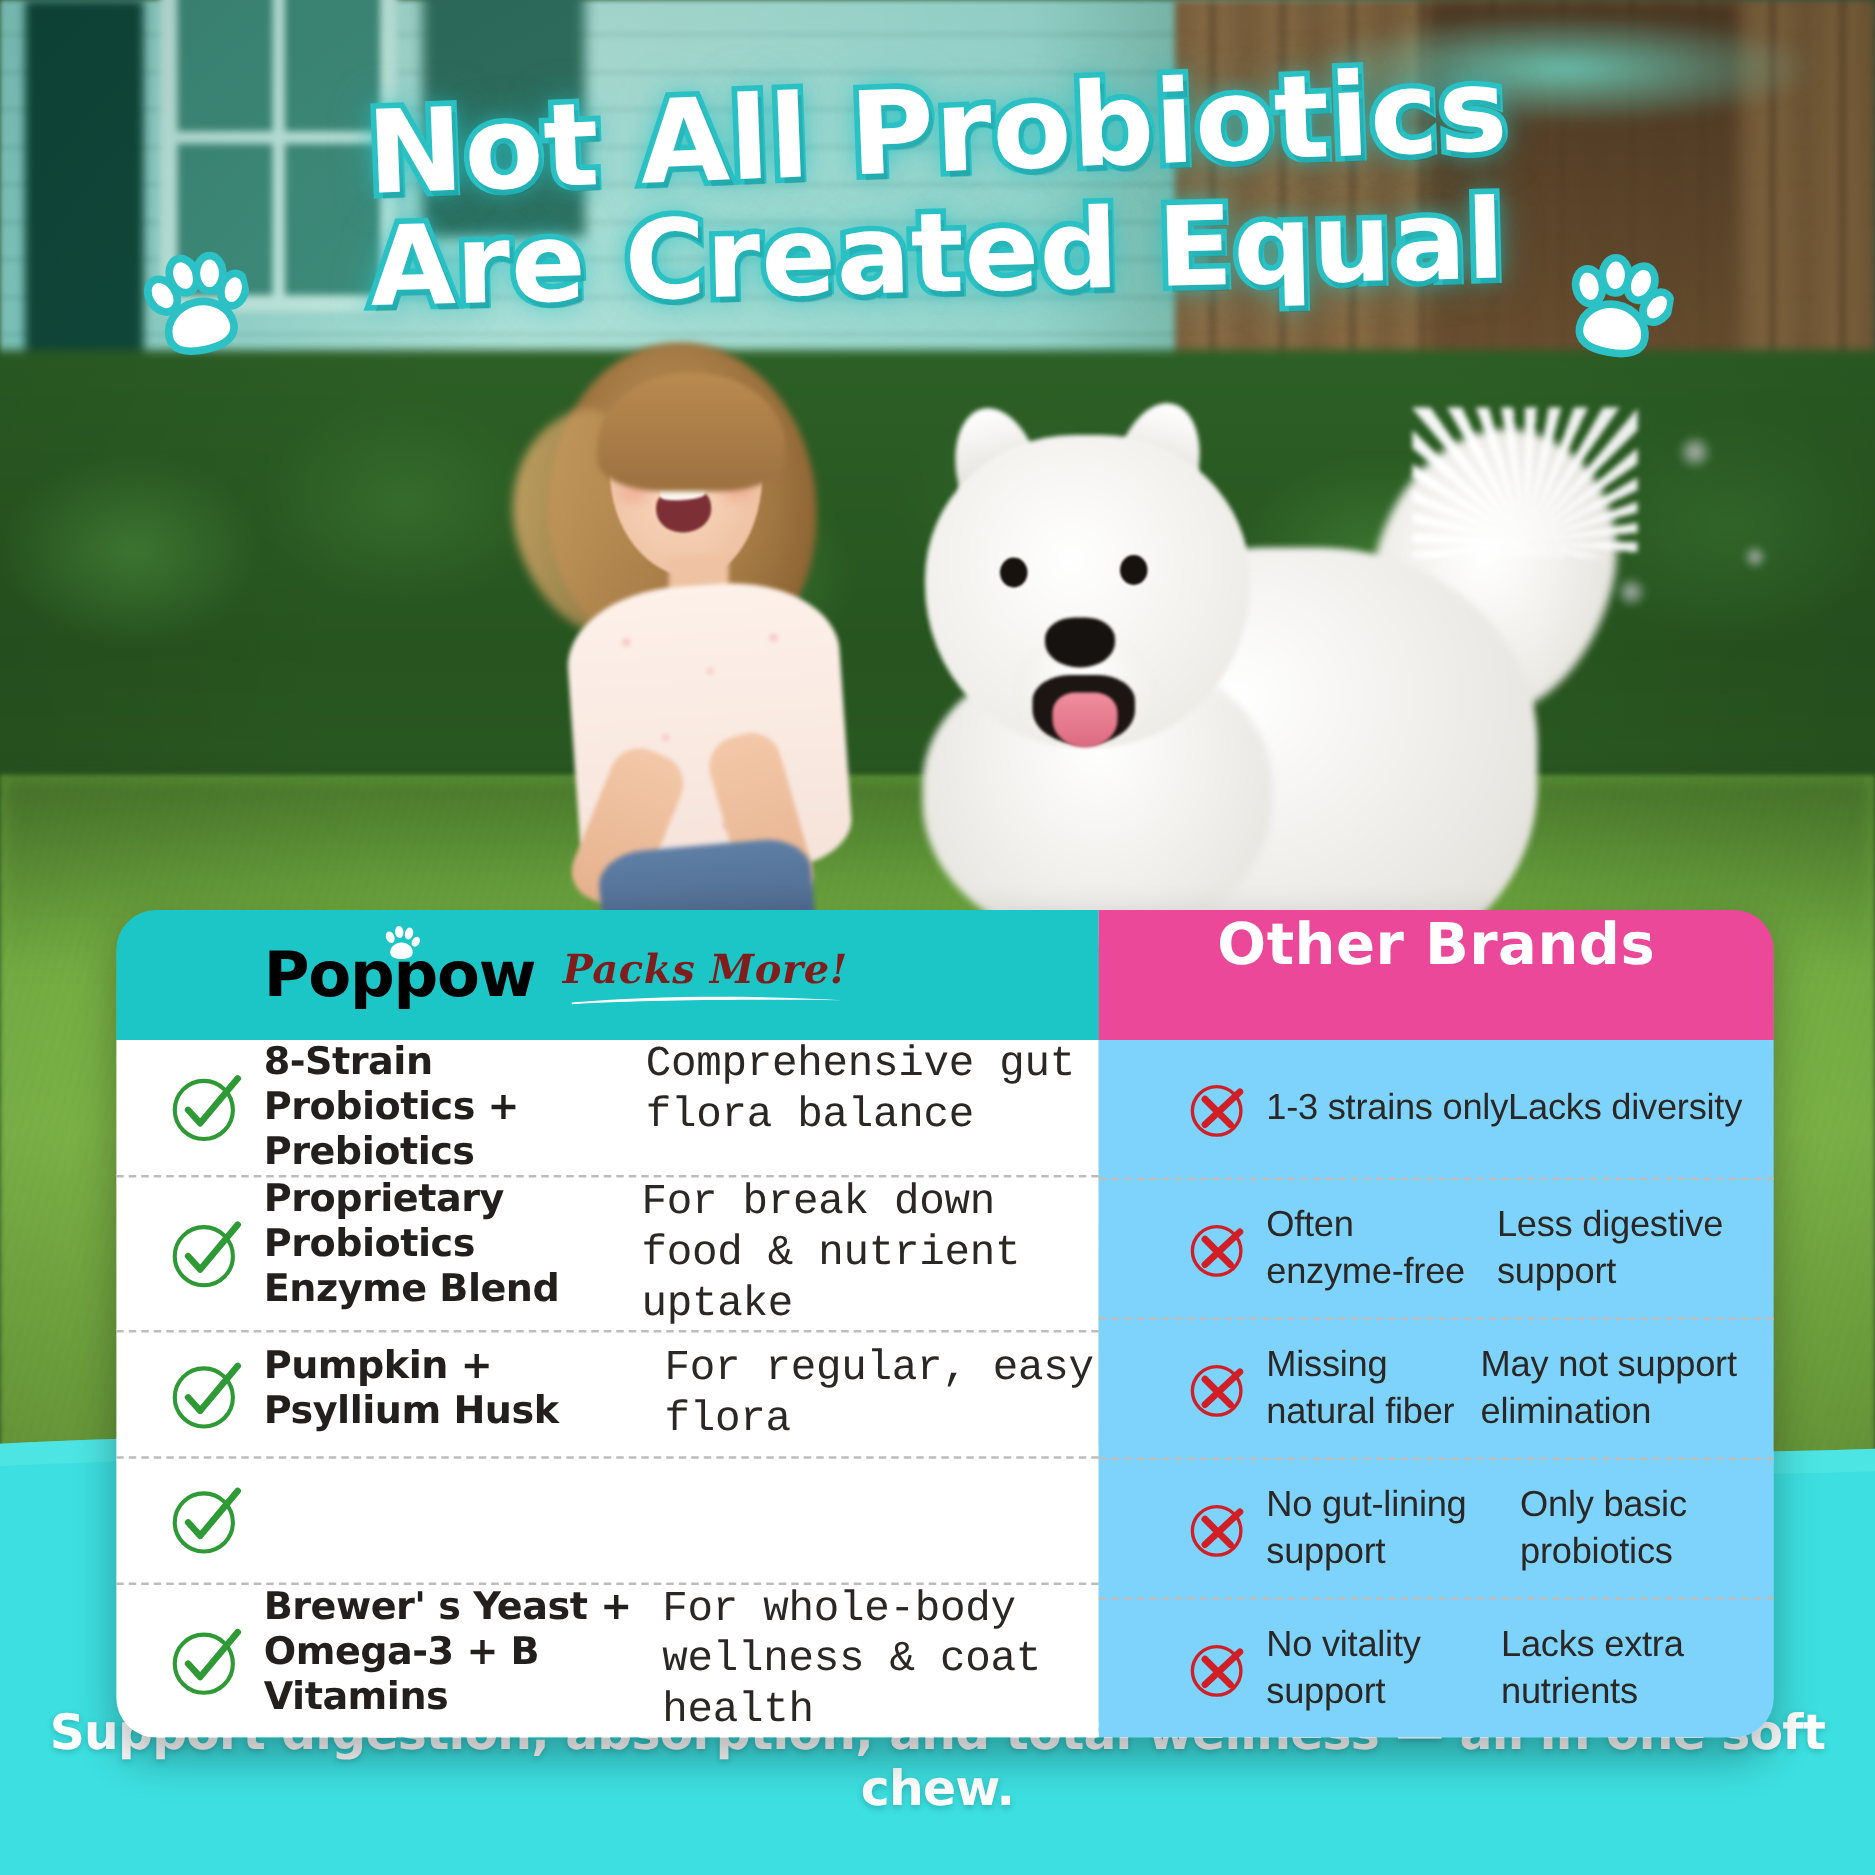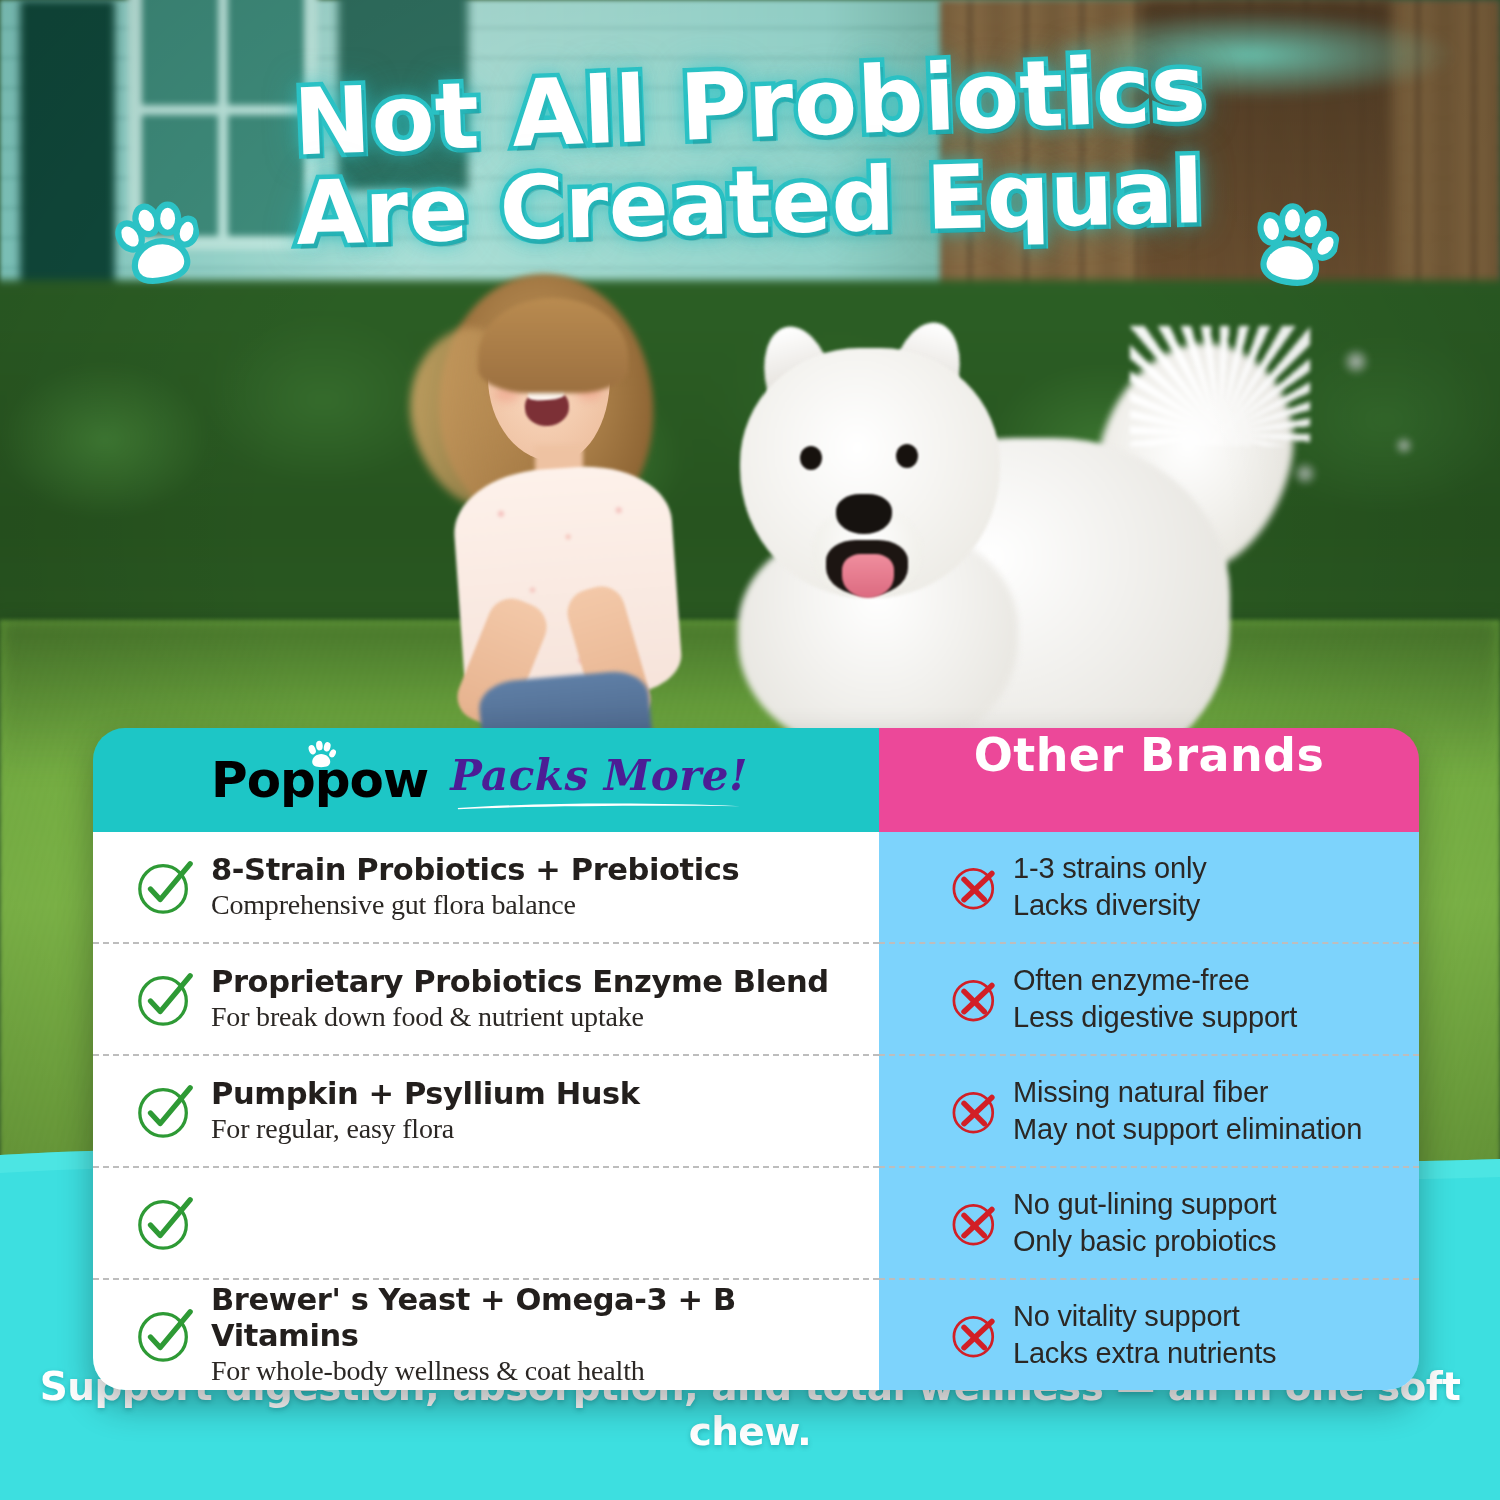--- a/index.html
+++ b/index.html
@@ -327,22 +327,22 @@
     position: absolute; left: 50%; top: -12px;
     transform: translateX(-46%);
     width: 30px; height: 30px;
     pointer-events: none;
   }
   .packs-wrap { position: relative; display: inline-block; padding-bottom: 10px; }
   .packs {
     font-family: "DejaVu Serif", serif;
     font-style: italic;
     font-weight: bold;
-    font-size: 42px;
-    color: #4c1d95;
+    font-size: 32px;
+    color: #7f1d1d;
     letter-spacing: .5px;
   }
   .packs-underline {
     position: absolute; left: 6px; bottom: 0; width: 96%; height: 9px;
   }
   .other-brands {
     font-family: "DejaVu Sans", sans-serif;
     font-weight: bold;
     font-size: 46px;
     color: #ffffff;
@@ -359,32 +359,32 @@
     align-items: center;
     border-bottom: 2px dashed #bdbdbd;
     padding-left: 26px;
   }
   .row:last-child { border-bottom: none; }
   .col-right .row { padding-left: 58px; }
 
   .icon-cell { flex: 0 0 92px; display: flex; align-items: center; justify-content: center; }
   .col-right .icon-cell { flex: 0 0 76px; }
 
-  .txt-cell { display: flex; flex-direction: column; justify-content: center; }
+  .txt-cell { display: flex; flex-direction: row; justify-content: center; }
   .t-bold {
     font-family: "DejaVu Sans", sans-serif;
     font-weight: bold;
     font-size: 30.5px;
     color: #231f1d;
     line-height: 1.18;
     letter-spacing: -.4px;
   }
   .t-sub {
-    font-family: Liberation Serif, serif;
-    font-size: 28px;
+    font-family: Liberation Mono, monospace;
+    font-size: 34px;
     color: #2b2724;
     line-height: 1.2;
     letter-spacing: -.2px;
   }
   .t-plain {
     font-family: "Liberation Sans", sans-serif;
     font-size: 29px;
     color: #2b2724;
     line-height: 1.28;
     letter-spacing: -.2px;

